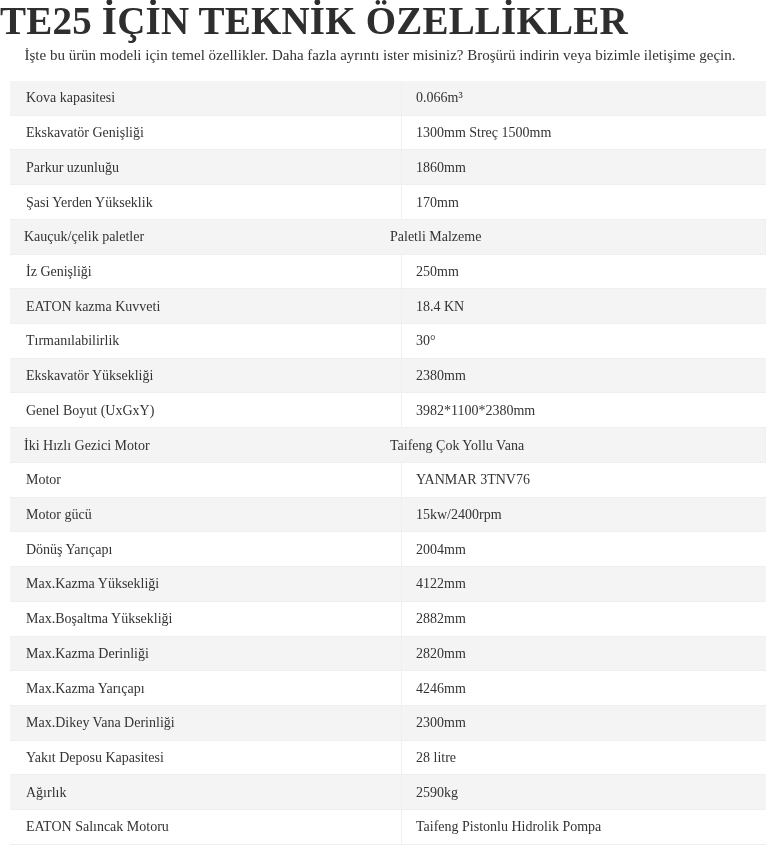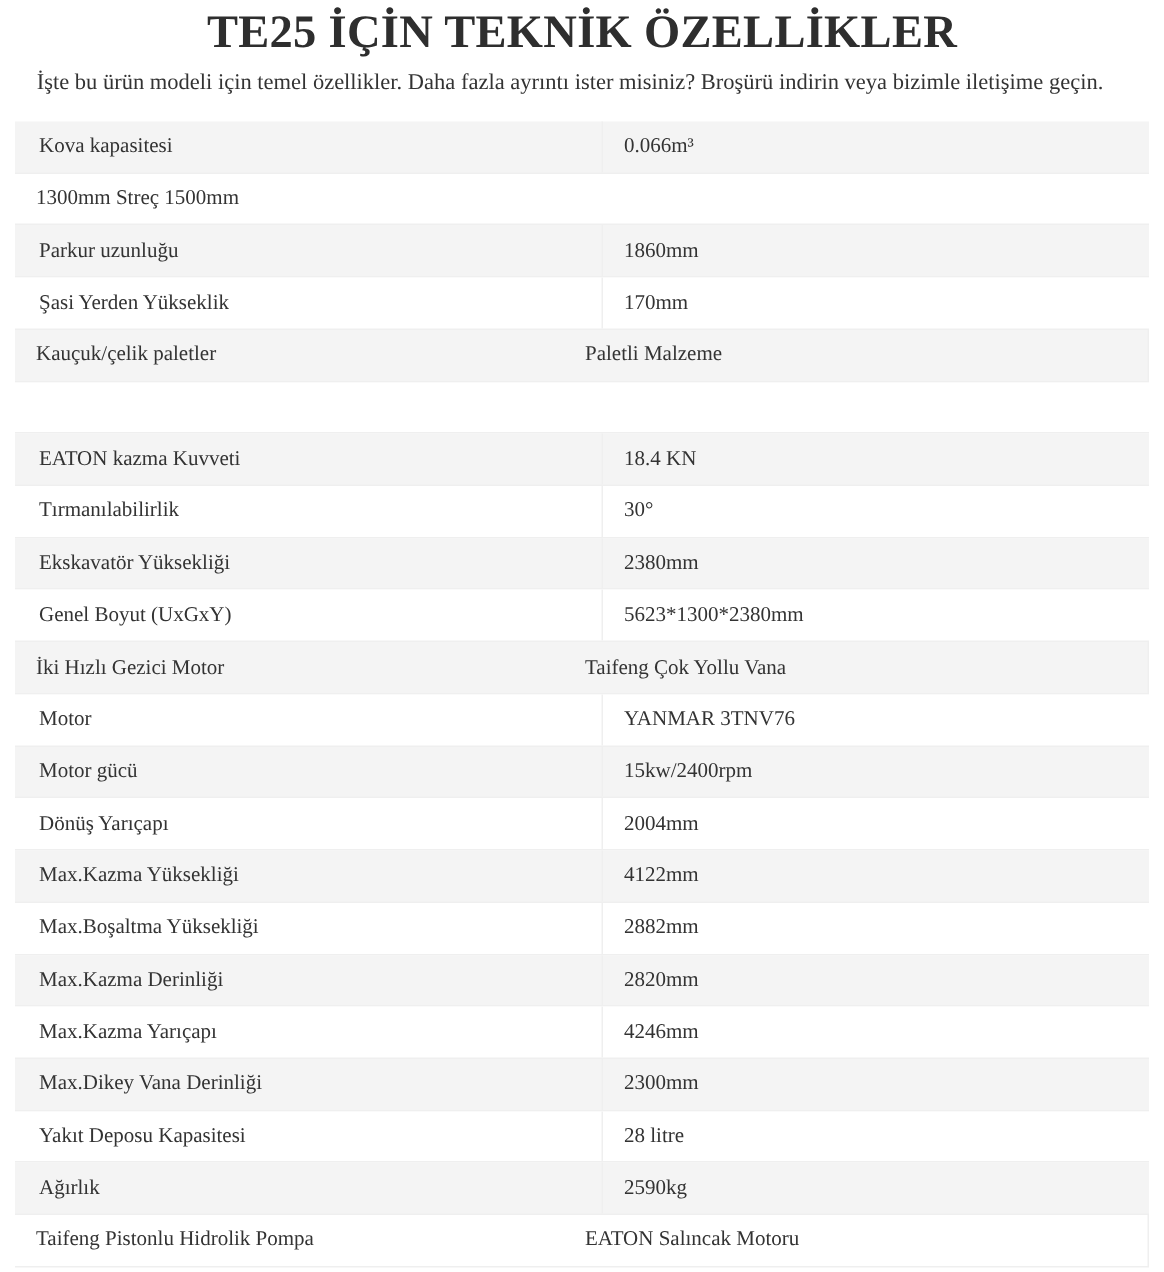--- a/index.html
+++ b/index.html
@@ -10,24 +10,23 @@
     color: var(--text, #333333);
     overflow: hidden;
   }
   .page {
     position: relative;
     width: 776px; height: 848px;
     background: #ffffff;
   }
   .page-title {
     margin: 4px 0 0 0;
-    font-size: 31px;
+    font-size: 39px;
     line-height: 33px;
     font-weight: 700;
-    text-align: center;
     color: var(--title-text, #2e2e2e);
     letter-spacing: 0.2px;
   }
   .page-subtitle {
     margin: 9px 16px 0 0;
     font-size: 15px;
     line-height: 19px;
     text-align: center;
     color: var(--text, #333333);
   }
@@ -72,59 +71,62 @@
 
   <p class="page-subtitle">İşte bu ürün modeli için temel özellikler. Daha fazla ayrıntı ister misiniz? Broşürü indirin veya bizimle iletişime geçin.</p>
 
   <div class="spec-table">
     <div class="spec-row">
       <div class="spec-cell label">Kova kapasitesi</div>
       <div class="spec-cell value">0.066m³</div>
     </div>
 
     <div class="spec-row">
+      <div class="spec-cell label">Ekskavatör Genişliği</div>
       <div class="spec-cell value">1300mm Streç 1500mm</div>
     </div>
 
     <div class="spec-row">
       <div class="spec-cell label">Parkur uzunluğu</div>
       <div class="spec-cell value">1860mm</div>
     </div>
 
     <div class="spec-row">
       <div class="spec-cell label">Şasi Yerden Yükseklik</div>
       <div class="spec-cell value">170mm</div>
     </div>
 
     <div class="spec-row">
       <div class="spec-cell value">Kauçuk/çelik paletler</div>
       <div class="spec-cell label">Paletli Malzeme</div>
     </div>
 
     <div class="spec-row">
+      <div class="spec-cell label">İz Genişliği</div>
+      <div class="spec-cell value">250mm</div>
     </div>
 
     <div class="spec-row">
       <div class="spec-cell label">EATON kazma Kuvveti</div>
       <div class="spec-cell value">18.4 KN</div>
     </div>
 
     <div class="spec-row">
       <div class="spec-cell label">Tırmanılabilirlik</div>
       <div class="spec-cell value">30°</div>
     </div>
 
     <div class="spec-row">
       <div class="spec-cell label">Ekskavatör Yüksekliği</div>
       <div class="spec-cell value">2380mm</div>
     </div>
 
     <div class="spec-row">
       <div class="spec-cell label">Genel Boyut (UxGxY)</div>
-      <div class="spec-cell value">5623*1300*2380mm</div>
+      <div class="spec-cell value">3982*1100*2380mm</div>
     </div>
 
     <div class="spec-row">
       <div class="spec-cell value">İki Hızlı Gezici Motor</div>
       <div class="spec-cell label">Taifeng Çok Yollu Vana</div>
     </div>
 
     <div class="spec-row">
       <div class="spec-cell label">Motor</div>
       <div class="spec-cell value">YANMAR 3TNV76</div>
@@ -169,18 +171,18 @@
       <div class="spec-cell label">Yakıt Deposu Kapasitesi</div>
       <div class="spec-cell value">28 litre</div>
     </div>
 
     <div class="spec-row">
       <div class="spec-cell label">Ağırlık</div>
       <div class="spec-cell value">2590kg</div>
     </div>
 
     <div class="spec-row">
+      <div class="spec-cell label">EATON Salıncak Motoru</div>
       <div class="spec-cell value">Taifeng Pistonlu Hidrolik Pompa</div>
-      <div class="spec-cell label">EATON Salıncak Motoru</div>
     </div>
   </div>
 
 </div>
 
 </body></html>

